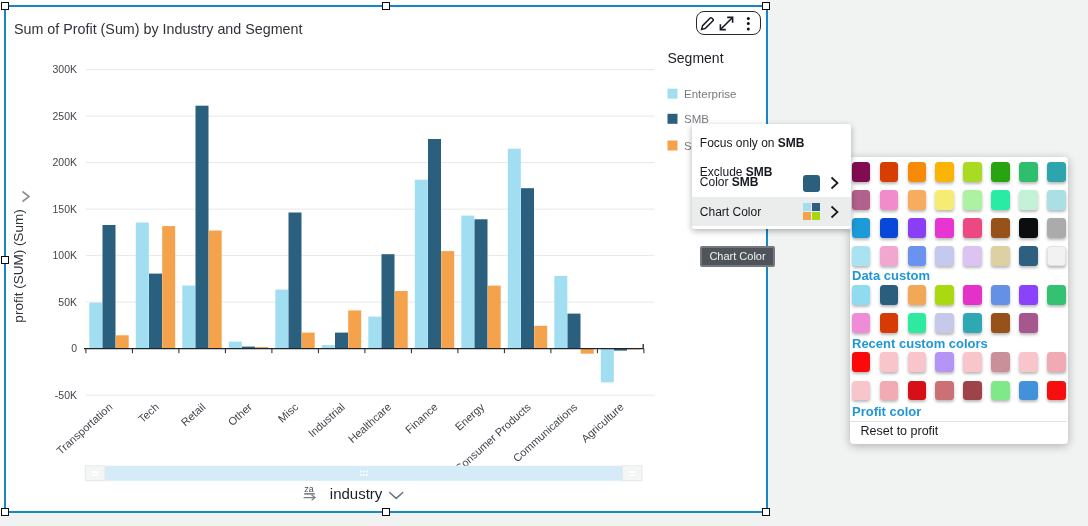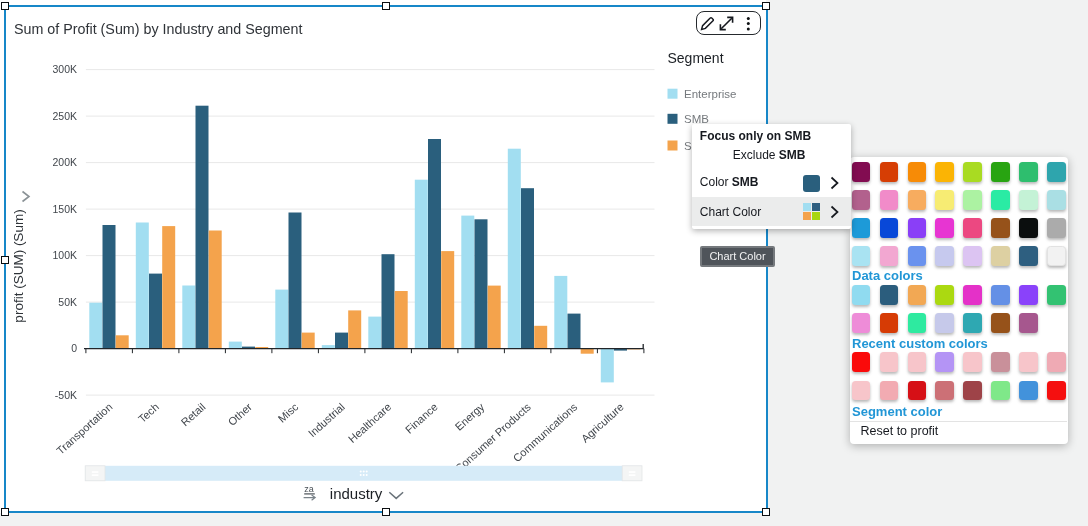--- a/index.html
+++ b/index.html
@@ -211,30 +211,30 @@
 <div class="sw" style="left:1019.1px; top:352.0px; background:#F7C5CA; z-index:6;"></div>
 <div class="sw" style="left:1047.0px; top:352.0px; background:#EFAAB4; z-index:6;"></div>
 <div class="sw" style="left:851.7px; top:380.5px; background:#F7C5CA; z-index:6;"></div>
 <div class="sw" style="left:879.6px; top:380.5px; background:#F2ABB2; z-index:6;"></div>
 <div class="sw" style="left:907.5px; top:380.5px; background:#D61016; z-index:6;"></div>
 <div class="sw" style="left:935.4px; top:380.5px; background:#CC7076; z-index:6;"></div>
 <div class="sw" style="left:963.3px; top:380.5px; background:#9E4348; z-index:6;"></div>
 <div class="sw" style="left:991.2px; top:380.5px; background:#7FE889; z-index:6;"></div>
 <div class="sw" style="left:1019.1px; top:380.5px; background:#4292DB; z-index:6;"></div>
 <div class="sw" style="left:1047.0px; top:380.5px; background:#F50F0F; z-index:6;"></div>
-<div class="plbl" style="left:852px; top:268px;">Data colors</div>
+<div class="plbl" style="left:852px; top:268px;">Data custom</div>
 <div class="plbl" style="left:852px; top:335.5px;">Recent custom colors</div>
-<div class="plbl" style="left:852px; top:403.5px;">Segment color</div>
+<div class="plbl" style="left:852px; top:403.5px;">Profit color</div>
 <div class="abs" style="left:850px; top:420.5px; width:217px; height:1px; background:#E3E3E3; z-index:6;"></div>
 <div class="abs" style="left:860.5px; top:423.5px; font-size:12.5px; color:#16191F; z-index:6; white-space:nowrap;">Reset to profit</div>
 
 <div class="abs" style="left:691.8px; top:123.5px; width:159.3px; height:105px; background:#fff; border-radius:2px; box-shadow:0 2px 6px rgba(0,0,0,0.3); z-index:10; font-size:12px; color:#16191F;">
   <div style="position:absolute; left:0; top:73.7px; width:100%; height:29.1px; background:#EBECEC;"></div>
-  <div class="mitem" style="top:4px;font-weight:bold;">Focus only on <b>SMB</b></div>
-  <div class="mitem" style="top:23px;margin-left:33px;">Exclude <b>SMB</b></div>
+  <div class="mitem" style="top:11px;">Focus only on <b>SMB</b></div>
+  <div class="mitem" style="top:40px;">Exclude <b>SMB</b></div>
   <div class="mitem" style="top:50.9px;">Color <b>SMB</b></div>
   <div style="position:absolute; left:110.8px; top:51.7px; width:17.3px; height:16.6px; background:#2A5F7D; border-radius:3px;"></div>
   <svg style="position:absolute; left:138px; top:52px;" width="9" height="14" viewBox="0 0 9 14">
       <path d="M 1.5 1.5 L 7.5 7 L 1.5 12.5" fill="none" stroke="#16191F" stroke-width="1.7"></path>
     </svg>
   <div class="mitem" style="top:80.7px;">Chart Color</div>
   <div style="position:absolute; left:110.8px; top:79.9px;">
     <div style="position:absolute; left:0; top:0; width:8px; height:8px; background:#A2DEF1;"></div>
     <div style="position:absolute; left:9px; top:0; width:8px; height:8px; background:#2E5F80;"></div>
     <div style="position:absolute; left:0; top:9px; width:8px; height:8px; background:#F4A34C;"></div>

